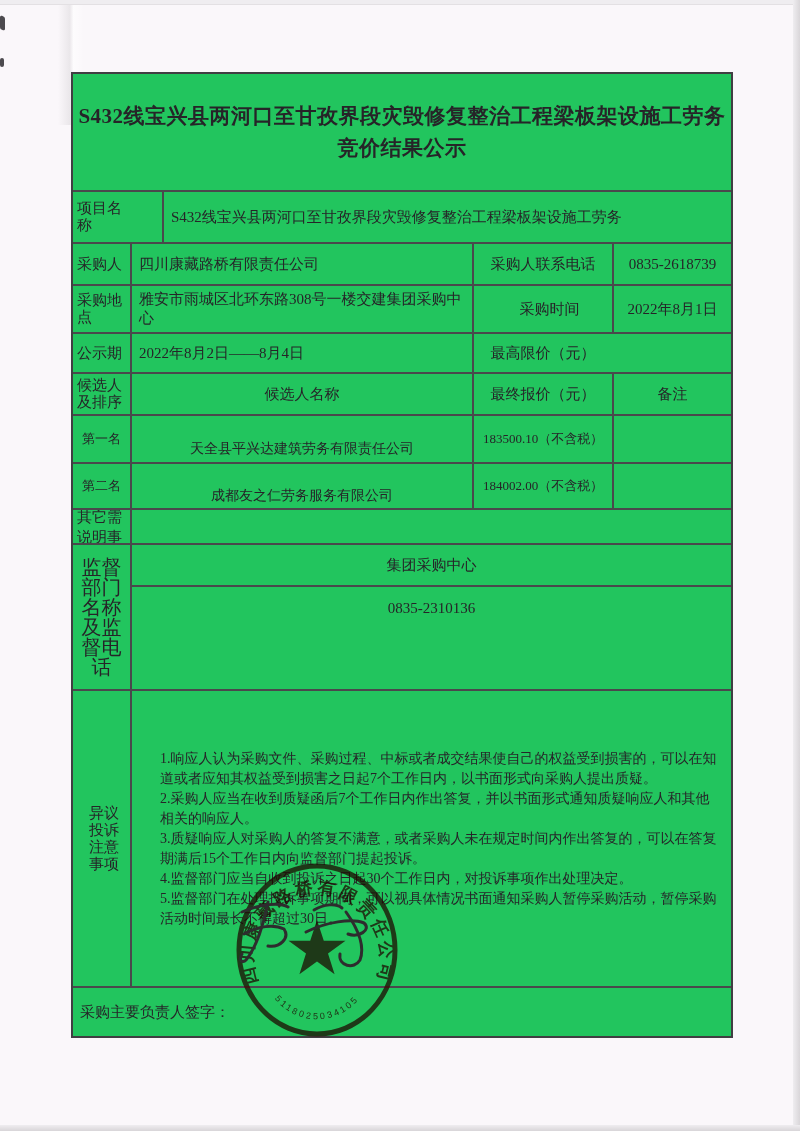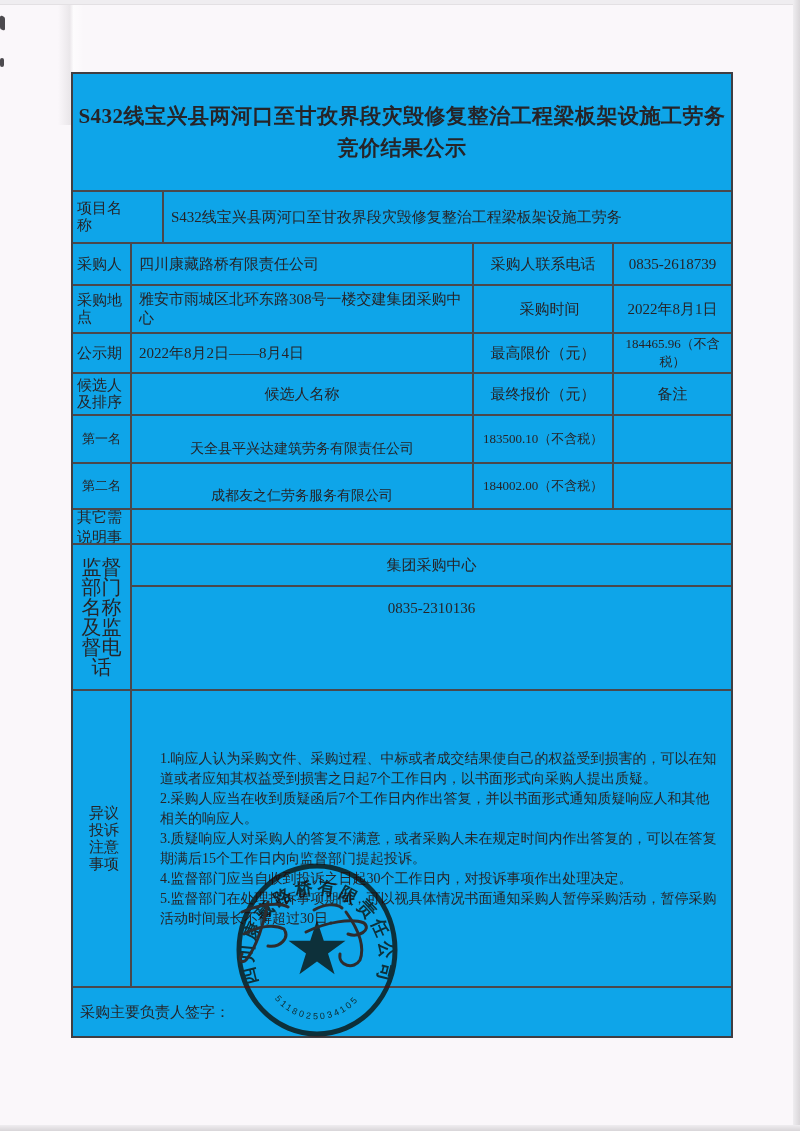--- a/index.html
+++ b/index.html
@@ -20,21 +20,21 @@
   .crease{position:absolute;left:58px;top:5px;width:26px;height:120px;
     background:linear-gradient(to right,rgba(0,0,0,0) 0%,rgba(120,115,120,.12) 45%,rgba(255,255,255,.6) 60%,rgba(0,0,0,0) 100%);}
   .speck{position:absolute;background:#4c4a4e;border-radius:2px;}
   .speck.s1{left:0;top:16px;width:5px;height:14px;transform:skewY(18deg);}
   .speck.s2{left:0;top:58px;width:4px;height:9px;}
 
   
   .tbl{
     position:absolute;left:71px;top:72px;width:658px;
     border:2px solid #403e42;box-sizing:content-box;
-    background:#0ea5e9;
+    background:#22c55e;
   }
   .row{display:grid;border-top:2px solid #4a484c;}
   .row.first{border-top:none;}
   .cols4{grid-template-columns:57px 342px 140px 119px;}
   .cols2{grid-template-columns:57px 601px;}
   .cell{box-sizing:border-box;display:flex;align-items:center;overflow:hidden;}
   .cell.bl{border-left:2px solid #4a484c;}
   .cell.center{justify-content:center;text-align:center;}
   .lab{padding-left:4px;font-size:15px;line-height:17px;word-break:break-all;}
   .val{padding-left:7px;font-size:15px;}
@@ -99,21 +99,20 @@
     <div class="cell lab">采购地点</div>
     <div class="cell bl val">雅安市雨城区北环东路308号一楼交建集团采购中心</div>
     <div class="cell bl center val" style="padding-left:13px">采购时间</div>
     <div class="cell bl center val" style="padding-left:0">2022年8月1日</div>
   </div>
 
   <div class="row cols4 h-publicity">
     <div class="cell lab">公示期</div>
     <div class="cell bl val">2022年8月2日——8月4日</div>
     <div class="cell bl center val" style="padding-left:0">最高限价（元）</div>
-    <div class="cell bl center small">184465.96（不含税）</div>
   </div>
 
   <div class="row cols4 h-candhead">
     <div class="cell lab">候选人及排序</div>
     <div class="cell bl center val" style="padding-left:0">候选人名称</div>
     <div class="cell bl center val" style="padding-left:0">最终报价（元）</div>
     <div class="cell bl center val" style="padding-left:0">备注</div>
   </div>
 
   <div class="row cols4 h-rank1">

